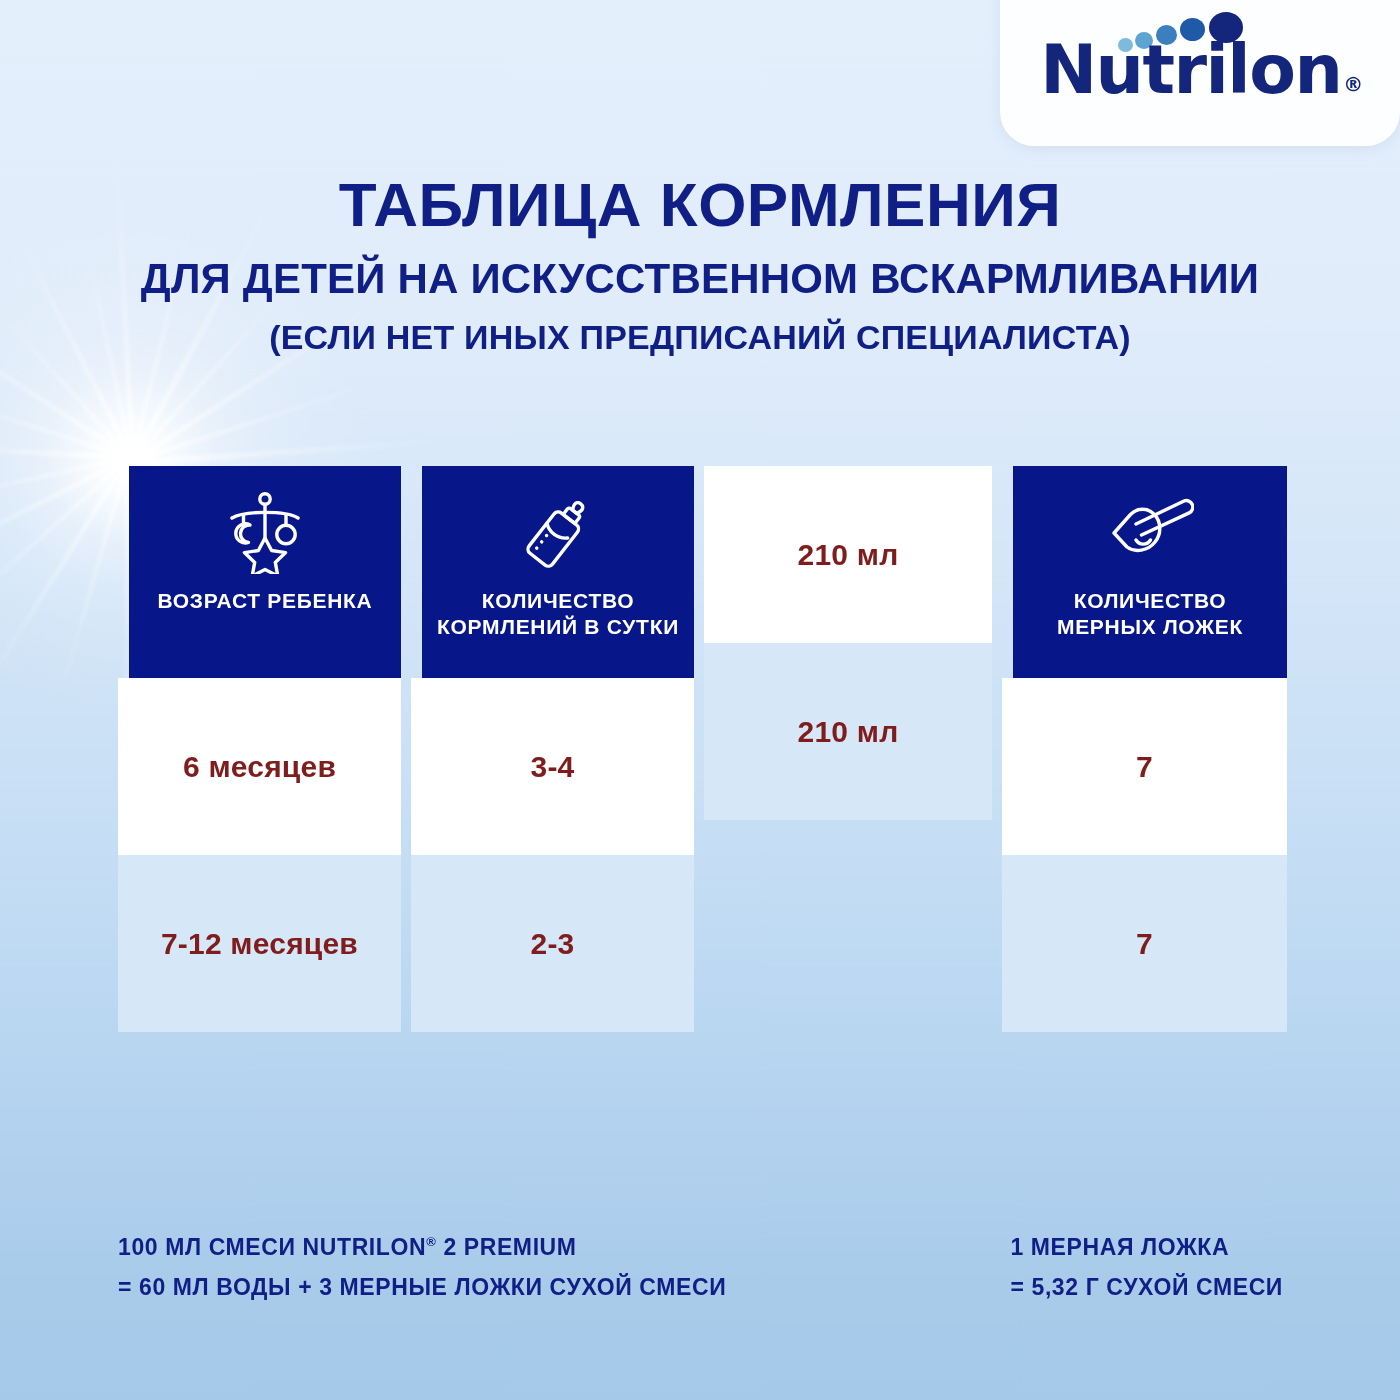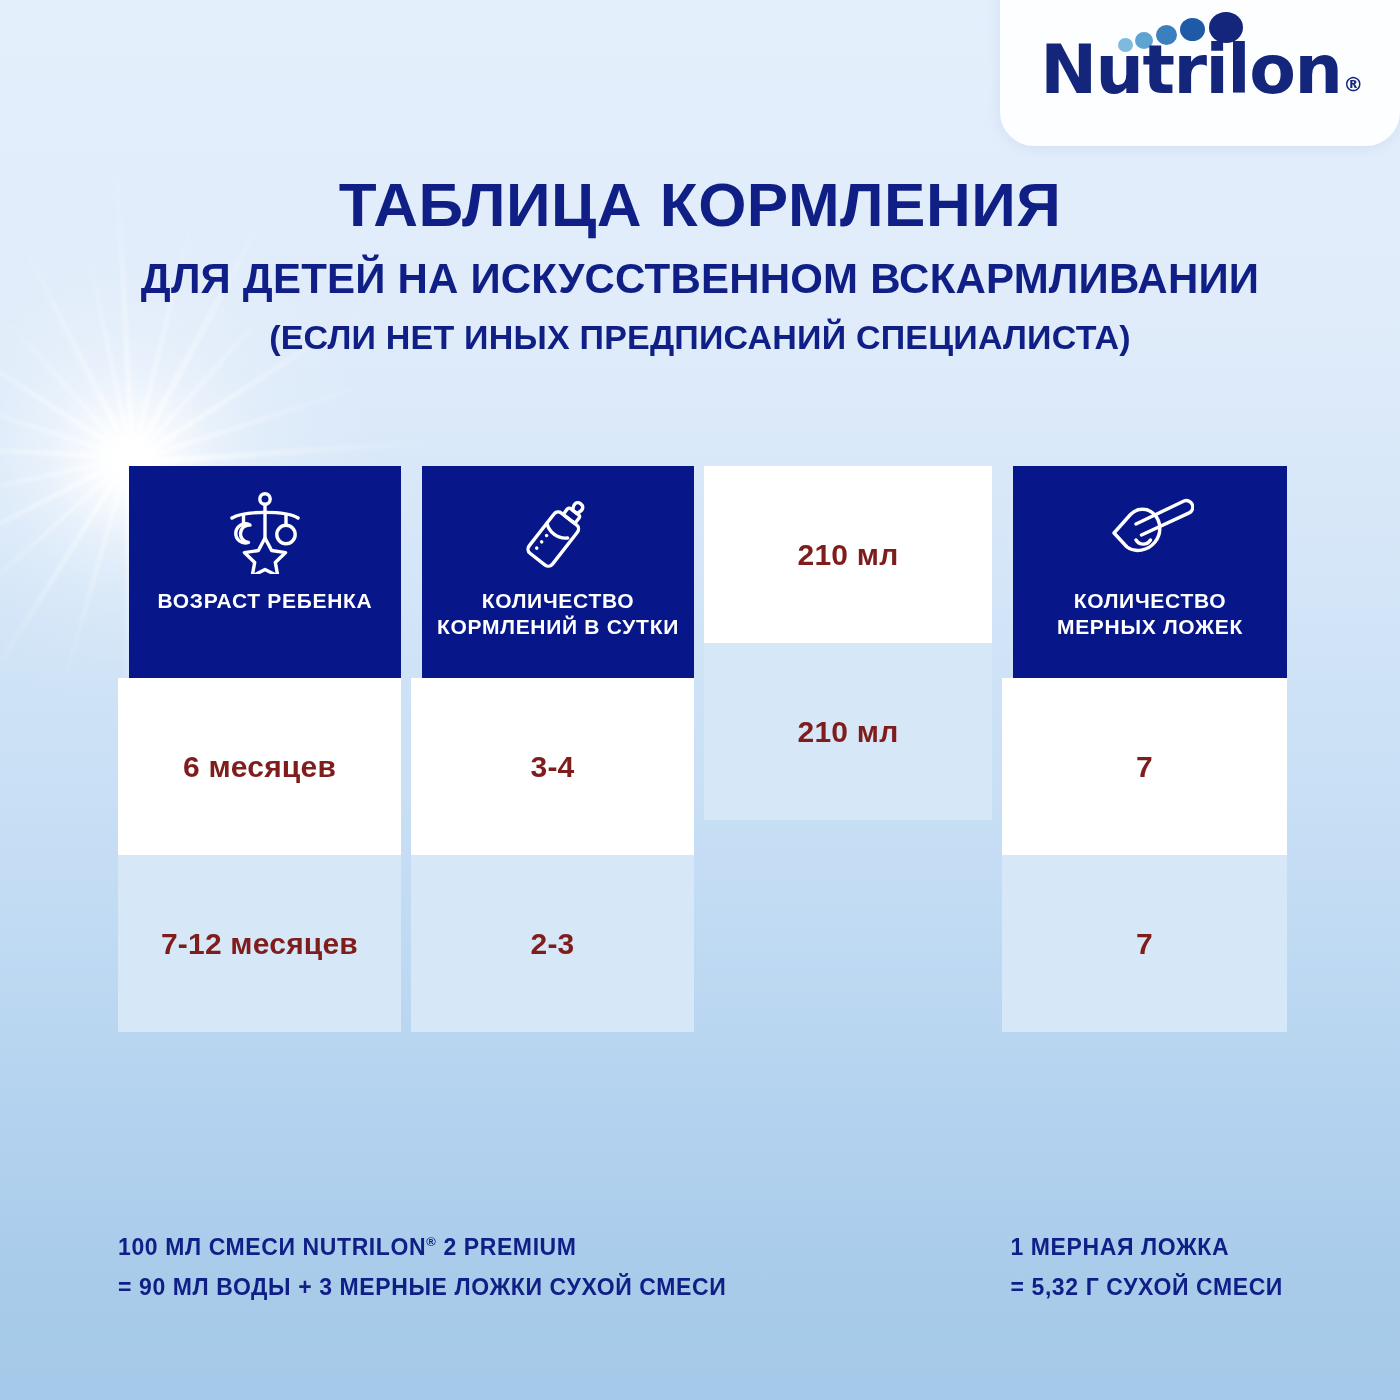--- a/index.html
+++ b/index.html
@@ -334,21 +334,21 @@
       </div>
       <div class="td r1">7</div>
       <div class="td r2">7</div>
     </div>
 
   </div>
 
   <div class="footer">
     <div class="footer-col left">
       <div class="f-line"><span>100 МЛ СМЕСИ NUTRILON</span><span class="reg">®</span><span> 2 PREMIUM</span></div>
-      <div class="f-line">= 90 МЛ ВОДЫ + 3 МЕРНЫЕ ЛОЖКИ СУХОЙ СМЕСИ</div>
+      <div class="f-line">= 60 МЛ ВОДЫ + 3 МЕРНЫЕ ЛОЖКИ СУХОЙ СМЕСИ</div>
     </div>
     <div class="footer-col right">
       <div class="f-line">1 МЕРНАЯ ЛОЖКА</div>
       <div class="f-line">= 5,32 Г СУХОЙ СМЕСИ</div>
     </div>
   </div>
 
 </div>
 
 </body></html>

